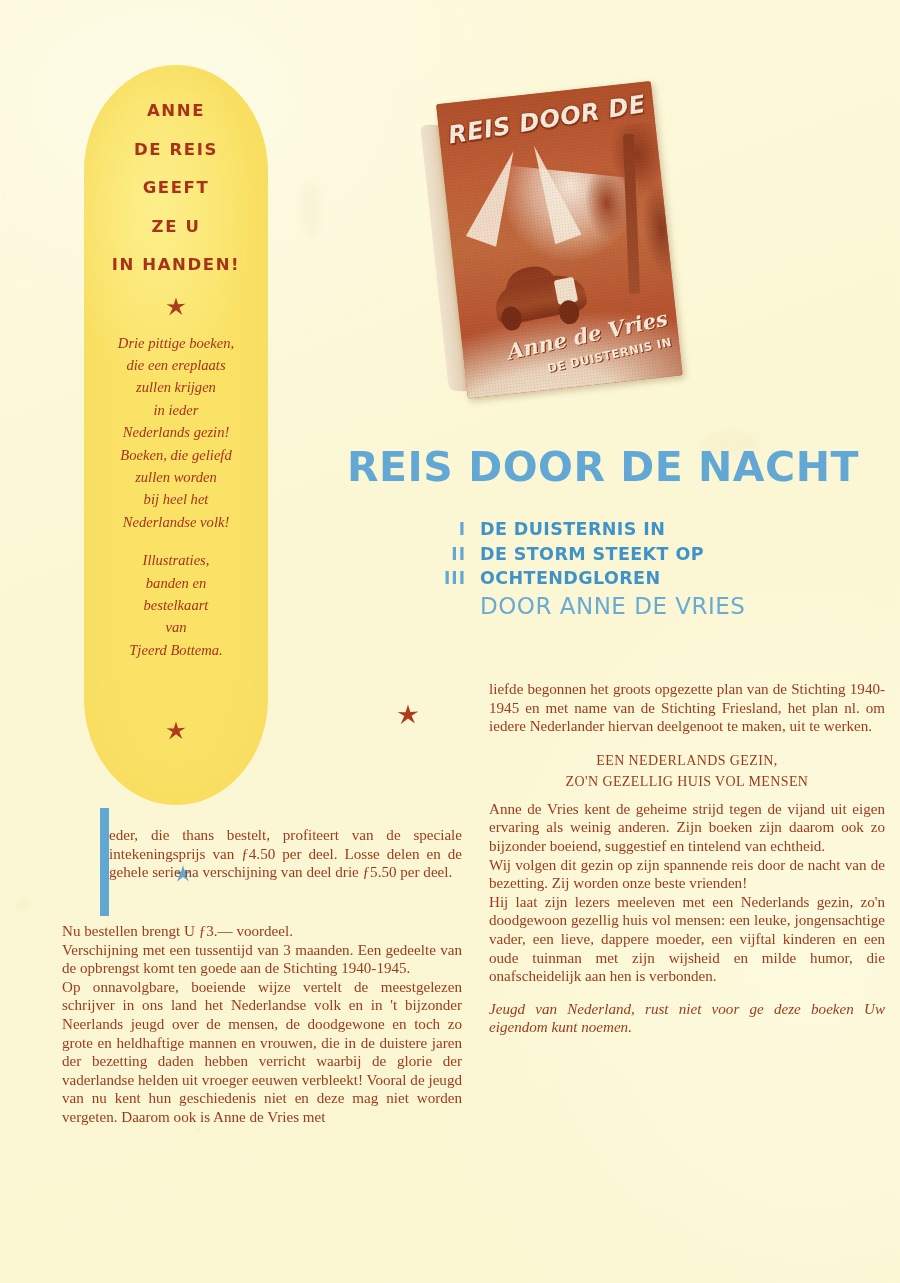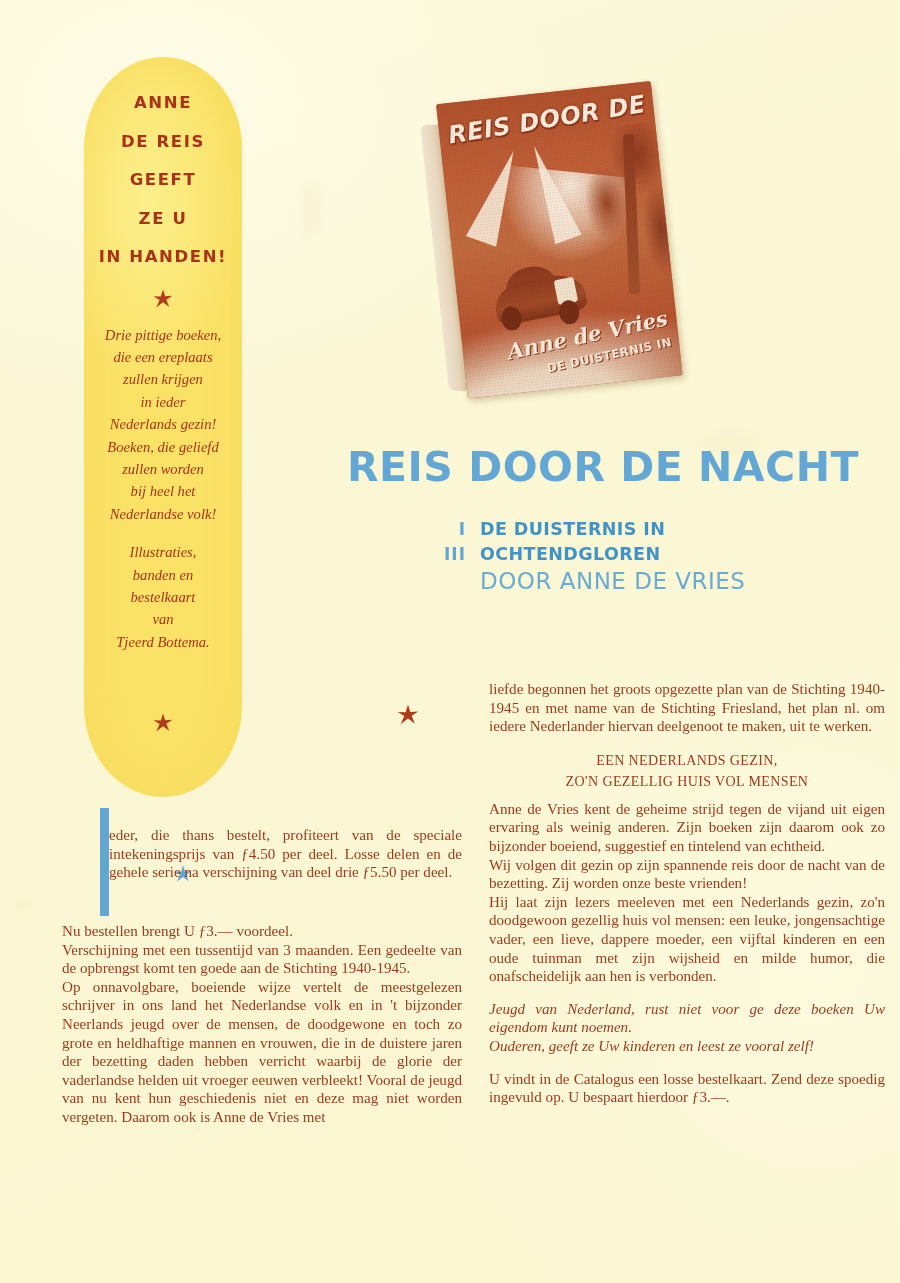--- a/index.html
+++ b/index.html
@@ -41,22 +41,22 @@
     pointer-events: none;
     border-radius: 50%;
     background: rgba(198,168,110,.13);
     filter: blur(5px);
   }
 
   
   .yellow-panel {
     position: absolute;
     left: 84px;
-    top: 57px;
-    width: 158px;
+    top: 65px;
+    width: 184px;
     height: 740px;
     border-radius: 95px / 110px;
     background: #fbe66b;
     background-image:
       radial-gradient(ellipse 150px 300px at 35% 25%, #fdee8d 0%, rgba(253,238,141,0) 70%),
       linear-gradient(165deg, #fbe códigos 0%, #f9e266 100%);
     background-color: #fae267;
     box-shadow: inset 0 0 40px rgba(240,205,70,.35);
   }
   .yellow-panel::after {
@@ -510,20 +510,24 @@
   </div>
 
   <div class="main-title">REIS DOOR DE NACHT</div>
 
   <div class="volumes">
     <div class="vol-row">
       <span class="vol-num">I</span>
       <span class="vol-name">DE DUISTERNIS IN</span>
     </div>
     <div class="vol-row">
+      <span class="vol-num">II</span>
+      <span class="vol-name">DE STORM STEEKT OP</span>
+    </div>
+    <div class="vol-row">
       <span class="vol-num">III</span>
       <span class="vol-name">OCHTENDGLOREN</span>
     </div>
     <div class="by-line">DOOR ANNE DE VRIES</div>
   </div>
 
   <div class="col col-left">
     <div class="initial-wrap">
       <span class="initial-bar"></span>
       <p>eder, die thans bestelt, profiteert van de speciale intekeningsprijs van ƒ4.50 per deel. Losse delen en de gehele serie na verschijning van deel drie ƒ5.50 per deel.</p>
@@ -539,18 +543,16 @@
     <p class="centered-head">
       <span>EEN NEDERLANDS GEZIN,</span><br>
       <span>ZO'N GEZELLIG HUIS VOL MENSEN</span>
     </p>
 
     <p>Anne de Vries kent de geheime strijd tegen de vijand uit eigen ervaring als weinig anderen. Zijn boeken zijn daarom ook zo bijzonder boeiend, suggestief en tintelend van echtheid.</p>
     <p>Wij volgen dit gezin op zijn spannende reis door de nacht van de bezetting. Zij worden onze beste vrienden!</p>
     <p>Hij laat zijn lezers meeleven met een Nederlands gezin, zo'n doodgewoon gezellig huis vol mensen: een leuke, jongensachtige vader, een lieve, dappere moeder, een vijftal kinderen en een oude tuinman met zijn wijsheid en milde humor, die onafscheidelijk aan hen is verbonden.</p>
 
     <p class="ital-block">Jeugd van Nederland, rust niet voor ge deze boeken Uw eigendom kunt noemen.</p>
-    <p class="ital-block" style="margin-top:0 !important;">Ouderen, geeft ze Uw kinderen en leest ze vooral zelf!</p>
-
-    <p class="spaced-block">U vindt in de Catalogus een losse bestelkaart. Zend deze spoedig ingevuld op. U bespaart hierdoor ƒ3.—.</p>
+
   </div>
 
 </div>
 
 </body></html>

